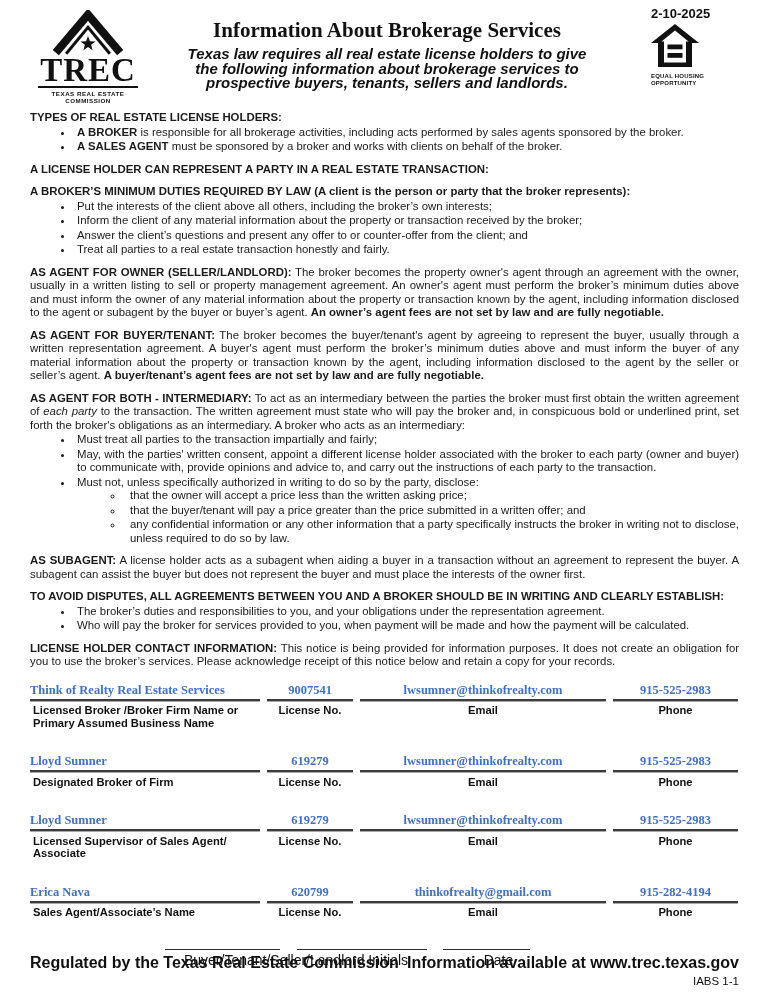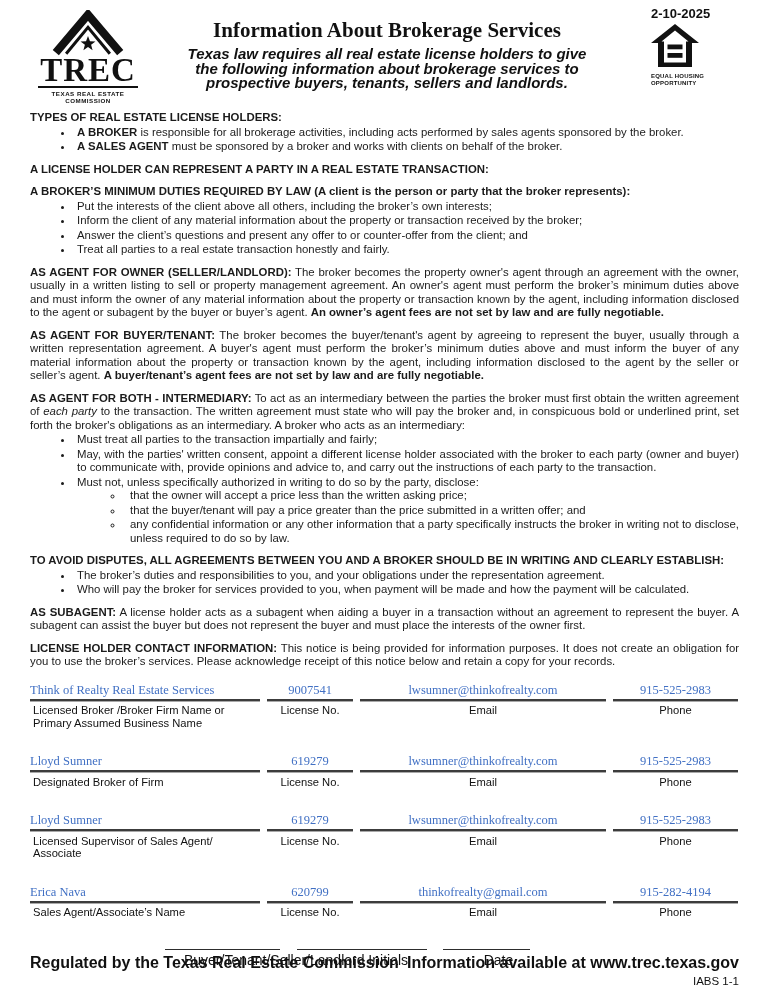--- a/index.html
+++ b/index.html
@@ -45,21 +45,21 @@
   ul.bullets { list-style:disc; margin:1px 0 0 0; padding-left:44px; }
   ul.bullets li { padding-left:3px; margin-bottom:1px; text-align:justify; }
   ul.subs { list-style:circle; margin:0; padding-left:47px; }
   ul.subs li { padding-left:6px; margin-bottom:1px; }
   b.lead { font-weight:bold; }
 
   
   .contact { margin-top:14px; }
   .c-row { display:grid; grid-template-columns:230px 86px 246px 125px; column-gap:7px; margin-bottom:25px; }
   .c-row:last-child { margin-bottom:0; }
-  .cell { display:flex; flex-direction:column; }
+  .cell { display:flex; flex-direction:column;font-weight:bold; }
   .val {
     font-family:"Liberation Serif", serif; font-size:12.5px; line-height:15px;
     color:#4170c4; min-height:15px; white-space:nowrap;
   }
   .cell.center .val, .cell.center .lbl { text-align:center; }
   .rule { height:3px; margin-top:1px; background:linear-gradient(to bottom,#3c3c3c 0 55%, #a9a9a9 55% 100%); }
   .lbl { font-size:11.2px; line-height:12.5px; color:#111; padding-top:2.5px; }
   .c-row .cell:first-child .lbl { padding-left:3px; }
 
   
@@ -158,32 +158,32 @@
           <ul class="subs">
             <li>that the owner will accept a price less than the written asking price;</li>
             <li>that the buyer/tenant will pay a price greater than the price submitted in a written offer;  and</li>
             <li>any confidential information or any other information that a party specifically instructs the broker in writing not to disclose, unless required to do so by law.</li>
           </ul>
         </li>
       </ul>
     </section>
 
     <section>
+      <p><b class="lead">AS SUBAGENT:</b><span> A license holder acts as a subagent when aiding a buyer in a transaction without an agreement to represent the buyer. A subagent can assist the buyer but does not represent the buyer and must place the interests of the owner first.</span></p>
+    </section>
+
+    <section>
       <p class="heading">TO AVOID DISPUTES, ALL AGREEMENTS BETWEEN YOU AND A BROKER SHOULD BE IN WRITING AND CLEARLY ESTABLISH:</p>
       <ul class="bullets">
         <li>The broker’s duties and responsibilities to you, and your obligations under the representation agreement.</li>
         <li>Who will pay the broker for services provided to you, when payment will be made and how the payment will be calculated.</li>
       </ul>
     </section>
 
     <section>
-      <p><b class="lead">AS SUBAGENT:</b><span> A license holder acts as a subagent when aiding a buyer in a transaction without an agreement to represent the buyer. A subagent can assist the buyer but does not represent the buyer and must place the interests of the owner first.</span></p>
-    </section>
-
-    <section>
       <p><b class="lead">LICENSE HOLDER CONTACT INFORMATION:</b><span> This notice is being provided for information purposes. It does not create an obligation for you to use the broker’s services. Please acknowledge receipt of this notice below and retain a copy for your records.</span></p>
     </section>
   </div>
 
   <div class="contact">
 
     <div class="c-row">
       <div class="cell">
         <div class="val">Think of Realty Real Estate Services</div>
         <div class="rule"></div>

